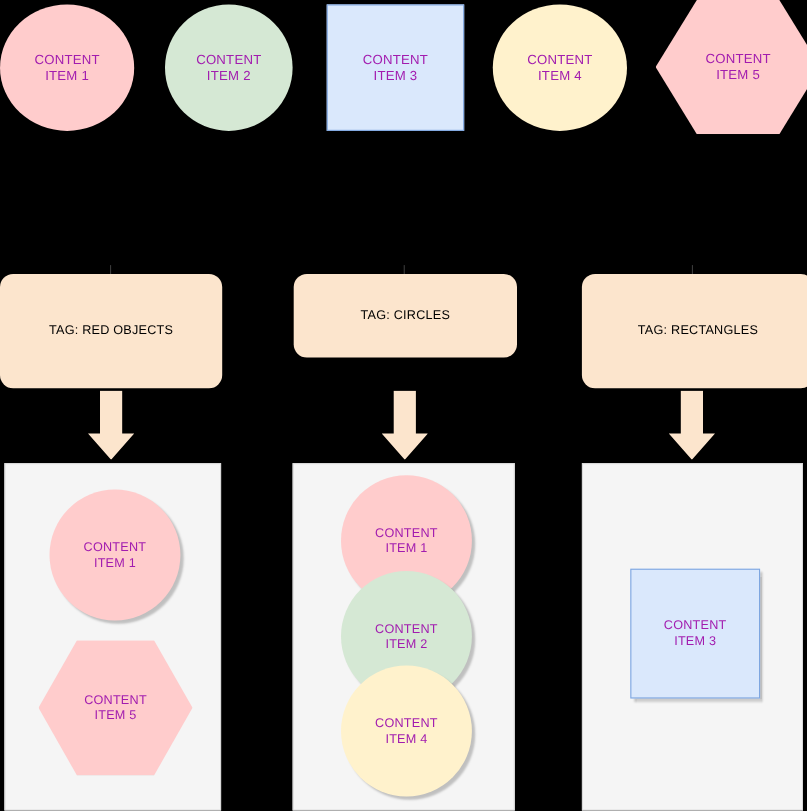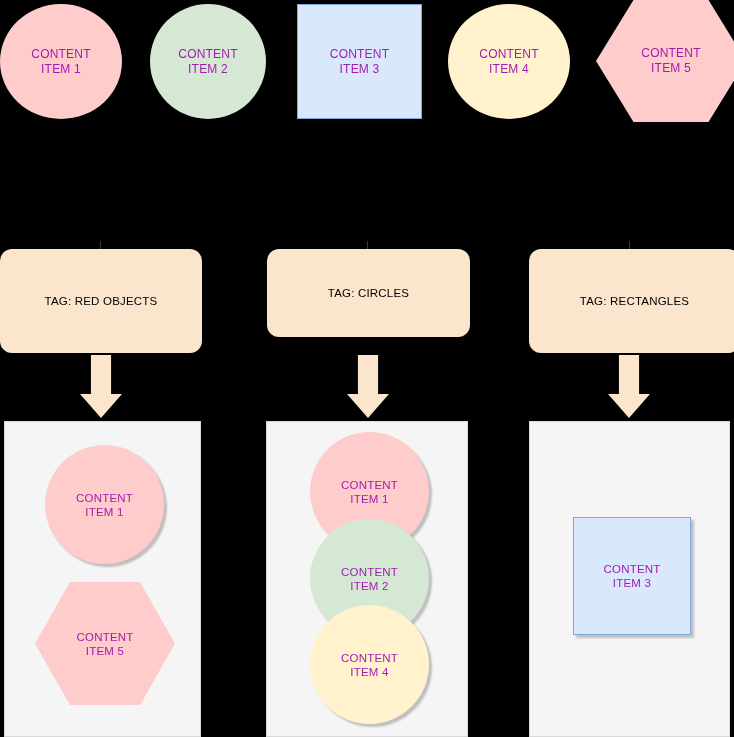--- a/index.html
+++ b/index.html
@@ -136,21 +136,21 @@
   </div>
 
   <div class="abs" style="left:0; top:249px; width:734px; height:104px;">
 
     <div class="tag-stub" style="left:100px; top:-8px;"></div>
     <div class="abs tag-box" style="left:0px; top:0px; width:202px; height:104px; background:#fce5cd;">
       <div class="tag-label">TAG: RED OBJECTS</div>
     </div>
 
     <div class="tag-stub" style="left:367px; top:-8px;"></div>
-    <div class="abs tag-box" style="left:267px; top:0px; width:203px; height:88px; background:#fce5cd;">
+    <div class="abs tag-box" style="left:267px; top:0px; width:203px; height:76px; background:#fce5cd;">
       <div class="tag-label">TAG: CIRCLES</div>
     </div>
 
     <div class="tag-stub" style="left:629px; top:-8px;"></div>
     <div class="abs tag-box" style="left:529px; top:0px; width:211px; height:104px; background:#fce5cd;">
       <div class="tag-label">TAG: RECTANGLES</div>
     </div>
   </div>
 
   <div class="abs arrow-down" style="left:80px; top:355px; width:42px; height:63px; background:#fce5cd;"></div>

